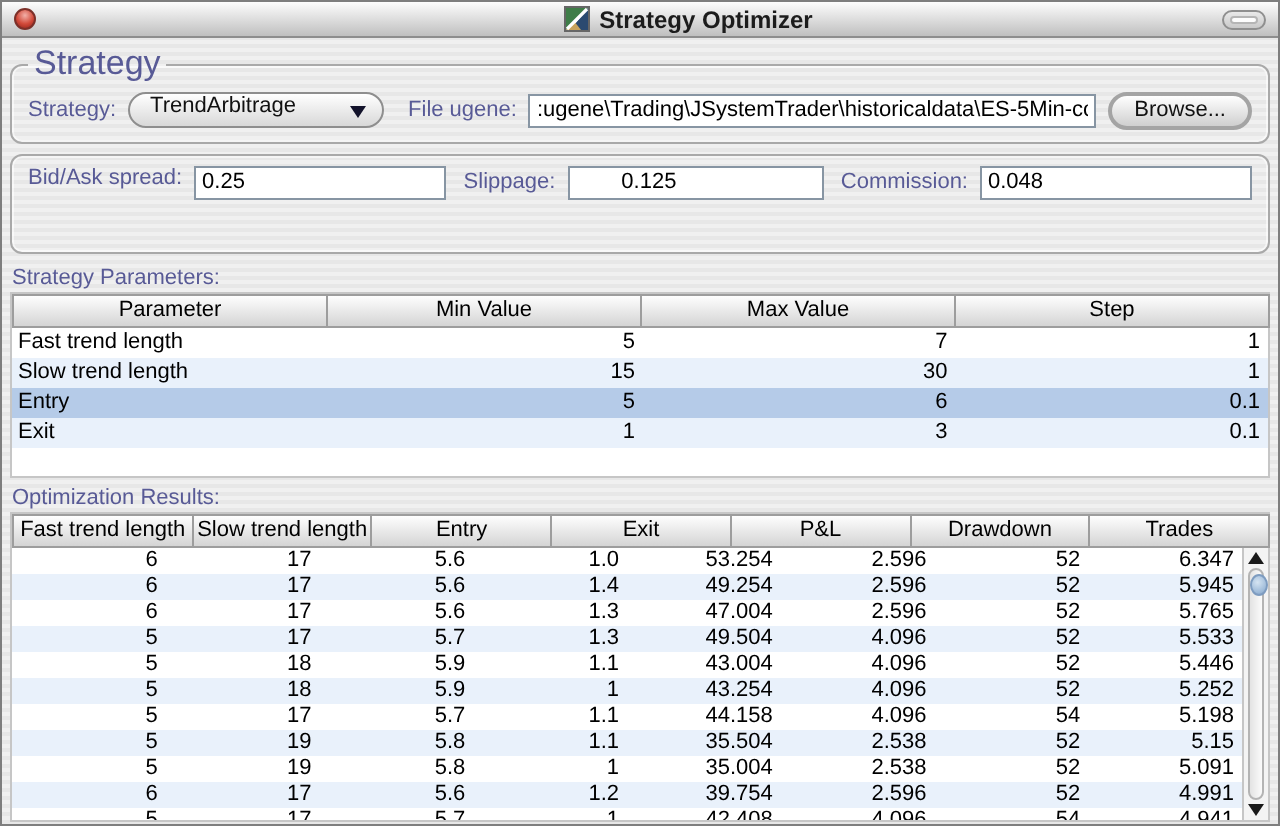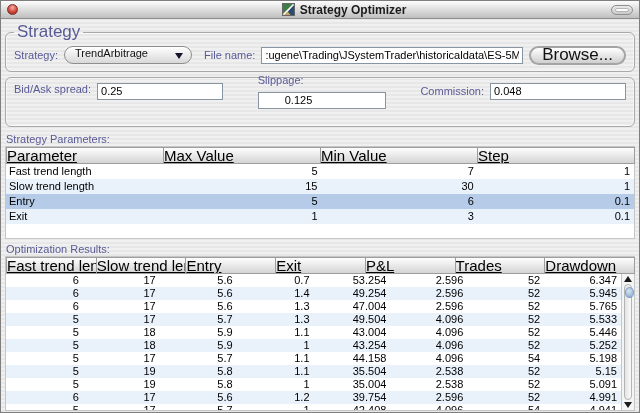--- a/index.html
+++ b/index.html
@@ -43,31 +43,31 @@
     position:absolute;right:8px;top:6px;width:0;height:0;
     border-left:4px solid transparent;border-right:4px solid transparent;border-top:6px solid #13132b;
   }
   input.tf{
     height:17px;border:1px solid #8795a3;background:#fff;box-sizing:border-box;
     font-family:"Liberation Sans",sans-serif;font-size:11px;padding:0 3px;color:#000;
   }
   .btn{
     height:19px;border-radius:10px;border:2px solid #a4a4a4;box-sizing:border-box;
     background:linear-gradient(#ffffff,#cfcfcf);font-family:"Liberation Sans",sans-serif;
-    font-size:17px;padding:0 11px;color:#111;cursor:pointer;line-height:14px;
+    font-size:11px;padding:0 11px;color:#111;cursor:pointer;line-height:14px;
   }
   
   .section-label{color:#585a96;margin:6px 5px 1px;}
   
   .table{margin:0 4px;border:1px solid #c6c6c6;background:#fff;}
   .thead{display:flex;height:17px;}
   .hcell{
-    flex:1;line-height:15px;font-size:15px;color:#000;box-sizing:border-box;
+    flex:1;text-align:center;line-height:15px;font-size:11px;color:#000;box-sizing:border-box;
     background:linear-gradient(#fefefe,#d4d4d4);border:1px solid #9d9d9d;margin-right:-1px;cursor:pointer;
-    overflow:hidden;white-space:nowrap;text-decoration:underline;
+    overflow:hidden;white-space:nowrap;
   }
   .tbody{background:#fff;overflow:hidden;position:relative;}
   .params .tbody{height:74px;}
   .results .tbody{height:136px;}
   .trow{display:flex;height:15px;line-height:15px;cursor:default;}
   .results .trow{height:13px;line-height:13px;}
   .trow.alt{background:#e9f1fb;}
   .trow.sel{background:#b5cbe8;}
   .tcell{flex:1;text-align:right;padding-right:4px;overflow:hidden;white-space:nowrap;box-sizing:border-box;font-size:11px;color:#000;}
   .tcell.left{text-align:left;padding-left:3px;}
@@ -103,49 +103,49 @@
 </div>
 
 <fieldset style="height:42px;">
   <legend>Strategy</legend>
   <div class="frow">
     <span class="lbl">Strategy:</span>
     <div class="combo">
       <span>TrendArbitrage</span>
       <span class="arrow"></span>
     </div>
-    <span class="lbl" style="margin-left:6px;">File name:</span>
+    <span class="lbl" style="margin-left:6px;">File ugene:</span>
     <input class="tf" style="flex: 1 1 0%;" value=":ugene\Trading\JSystemTrader\historicaldata\ES-5Min-combined.txt">
     <button class="btn">Browse...</button>
   </div>
 </fieldset>
 
 <fieldset style="height:42px;margin-top:5px;">
   <div class="frow" style="justify-content:space-between;">
     <span style="display:flex;align-items:flex-start;gap:6px;">
       <span class="lbl">Bid/Ask spread:</span>
       <input class="tf" style="width: 126px;" value="0.25">
     </span>
-    <span style="display:flex;align-items:flex-start;gap:6px;flex-direction:column;">
+    <span style="display:flex;align-items:center;gap:6px;">
       <span class="lbl">Slippage:</span>
       <input class="tf" style="width: 128px; padding-left: 26px;" value="0.125">
     </span>
     <span style="display:flex;align-items:center;gap:6px;">
       <span class="lbl">Commission:</span>
       <input class="tf" style="width: 136px;" value="0.048">
     </span>
   </div>
 </fieldset>
 
 <div class="section-label">Strategy Parameters:</div>
 <div class="table params">
   <div class="thead">
       <div class="hcell">Parameter</div>
+      <div class="hcell">Min Value</div>
       <div class="hcell">Max Value</div>
-      <div class="hcell">Min Value</div>
       <div class="hcell">Step</div>
     </div>
   <div class="tbody rows">
       <div class="trow">
         <div class="tcell left">Fast trend length</div>
         <div class="tcell">5</div>
         <div class="tcell">7</div>
         <div class="tcell">1</div>
       </div>
       <div class="trow alt">
@@ -170,30 +170,30 @@
 </div>
 
 <div class="section-label" style="margin-top:4px;">Optimization Results:</div>
 <div class="table results">
   <div class="thead">
       <div class="hcell">Fast trend length</div>
       <div class="hcell">Slow trend length</div>
       <div class="hcell">Entry</div>
       <div class="hcell">Exit</div>
       <div class="hcell">P&amp;L</div>
+      <div class="hcell">Drawdown</div>
       <div class="hcell">Trades</div>
-      <div class="hcell">Drawdown</div>
     </div>
   <div class="tbody">
     <div class="rows">
         <div class="trow">
           <div class="tcell">6</div>
           <div class="tcell">17</div>
           <div class="tcell">5.6</div>
-          <div class="tcell">0.7</div>
+          <div class="tcell">1.0</div>
           <div class="tcell">53.254</div>
           <div class="tcell">2.596</div>
           <div class="tcell">52</div>
           <div class="tcell">6.347</div>
         </div>
         <div class="trow alt">
           <div class="tcell">6</div>
           <div class="tcell">17</div>
           <div class="tcell">5.6</div>
           <div class="tcell">1.4</div>

